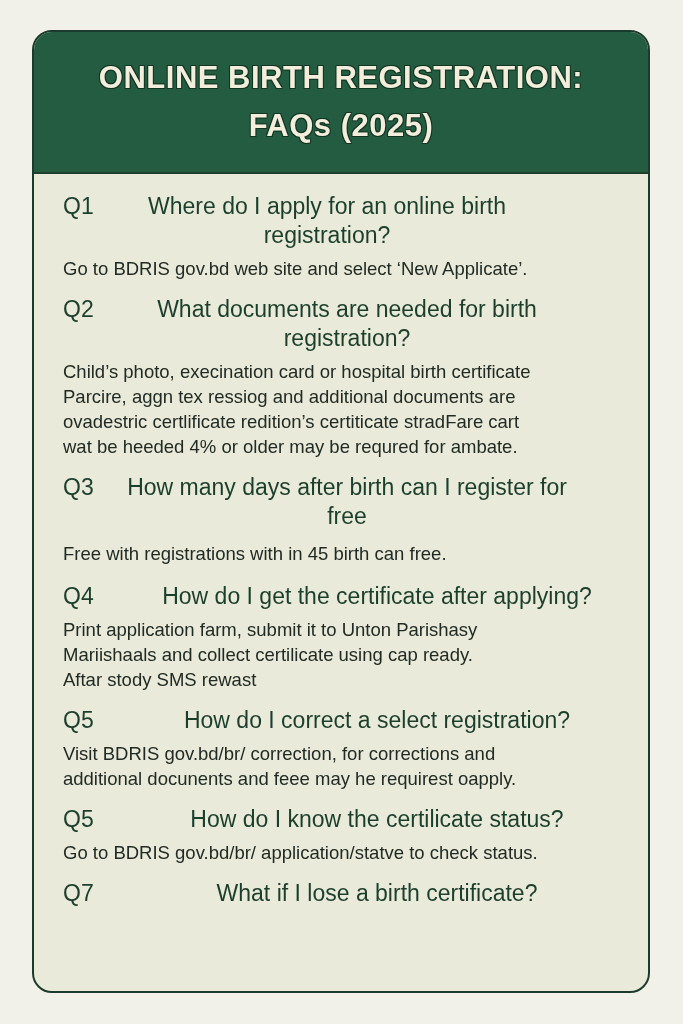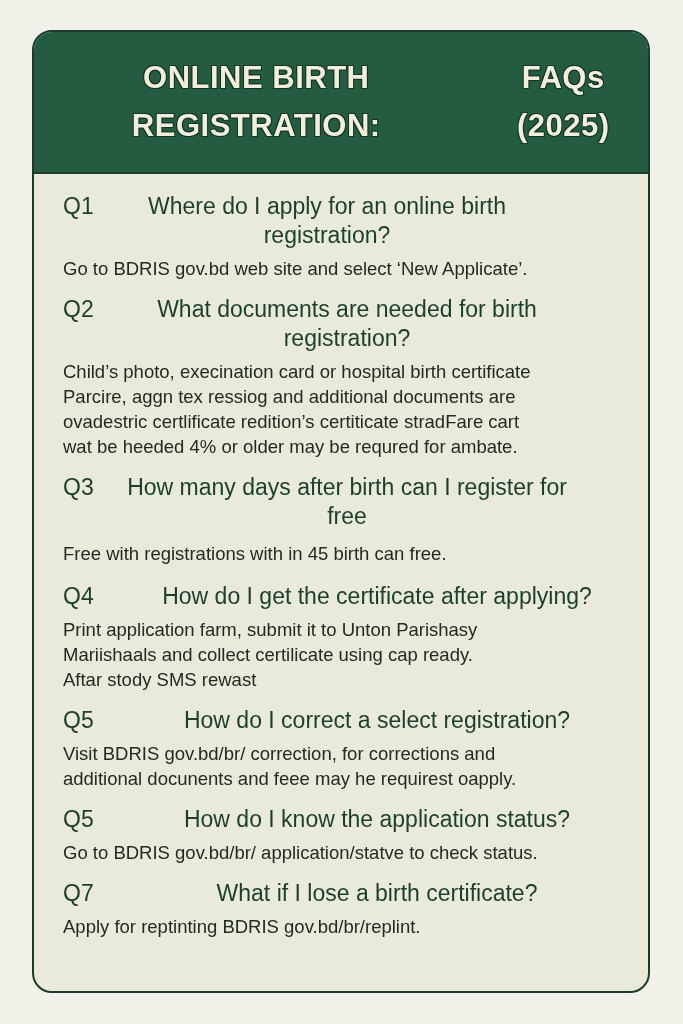--- a/index.html
+++ b/index.html
@@ -17,21 +17,21 @@
     border: 2px solid #1d3b2c;
     border-radius: 20px;
     background: #e9eada;
     overflow: hidden;
     box-sizing: border-box;
   }
   .header {
     height: 140px;
     background: #245c42;
     border-bottom: 2px solid #1c3f2e;
-    display: flex; flex-direction: row;
+    display: flex; flex-direction: column;
     align-items: center; justify-content: center;
   }
   .header .line {
     color: #f2eedb;
     font-weight: 700;
     font-size: 31px;
     letter-spacing: 0.5px;
     line-height: 48px;
     text-shadow: 1px 1px 0 #123524, -1px 1px 0 #123524, 1px -1px 0 #123524, -1px -1px 0 #123524;
     text-align: center;
@@ -121,31 +121,28 @@
       </div>
       <div class="a">
         <span class="ln">Visit BDRIS gov.bd/br/ correction, for corrections and</span>
         <span class="ln">additional docunents and feee may he requirest oapply.</span>
       </div>
     </div>
 
     <div class="faq" style="margin-bottom:14px;">
       <div class="q">
         <span class="num">Q5</span>
-        <span class="text">How do I know the application status?</span>
+        <span class="text">How do I know the certilicate status?</span>
       </div>
       <div class="a">
         <span class="ln">Go to BDRIS gov.bd/br/ application/statve to check status.</span>
       </div>
     </div>
 
     <div class="faq">
       <div class="q">
         <span class="num">Q7</span>
         <span class="text">What if I lose a birth certificate?</span>
       </div>
-      <div class="a">
-        <span class="ln">Apply for reptinting BDRIS gov.bd/br/replint.</span>
-      </div>
     </div>
 
   </div>
 </div>
 
 </body></html>

